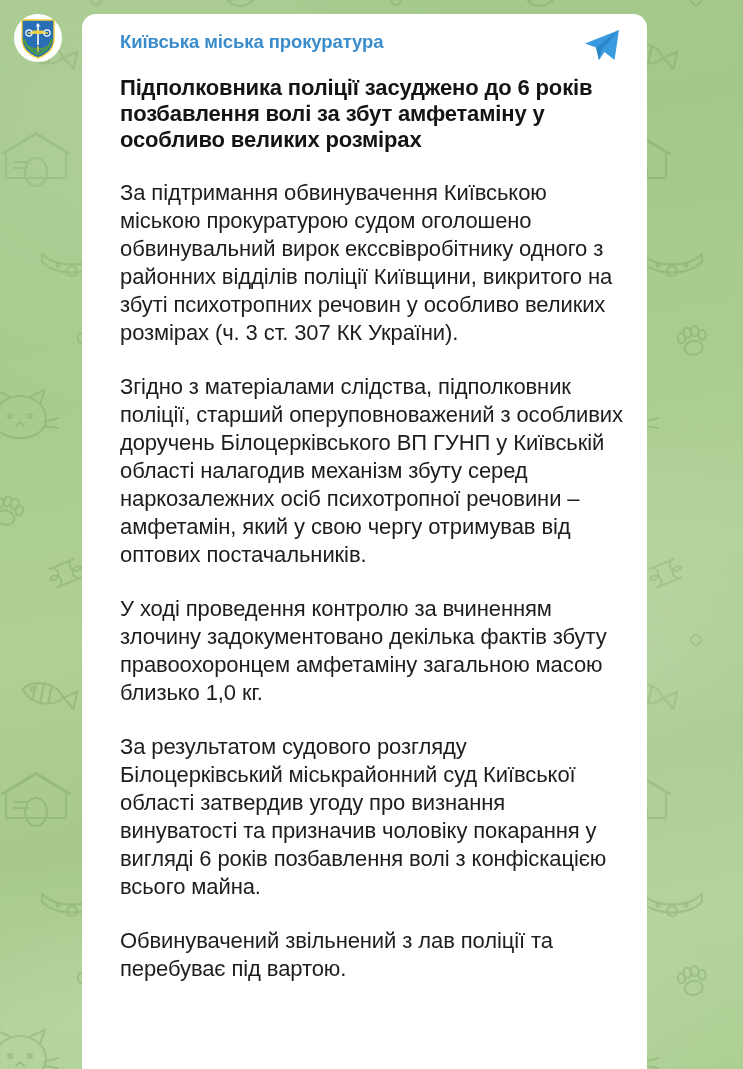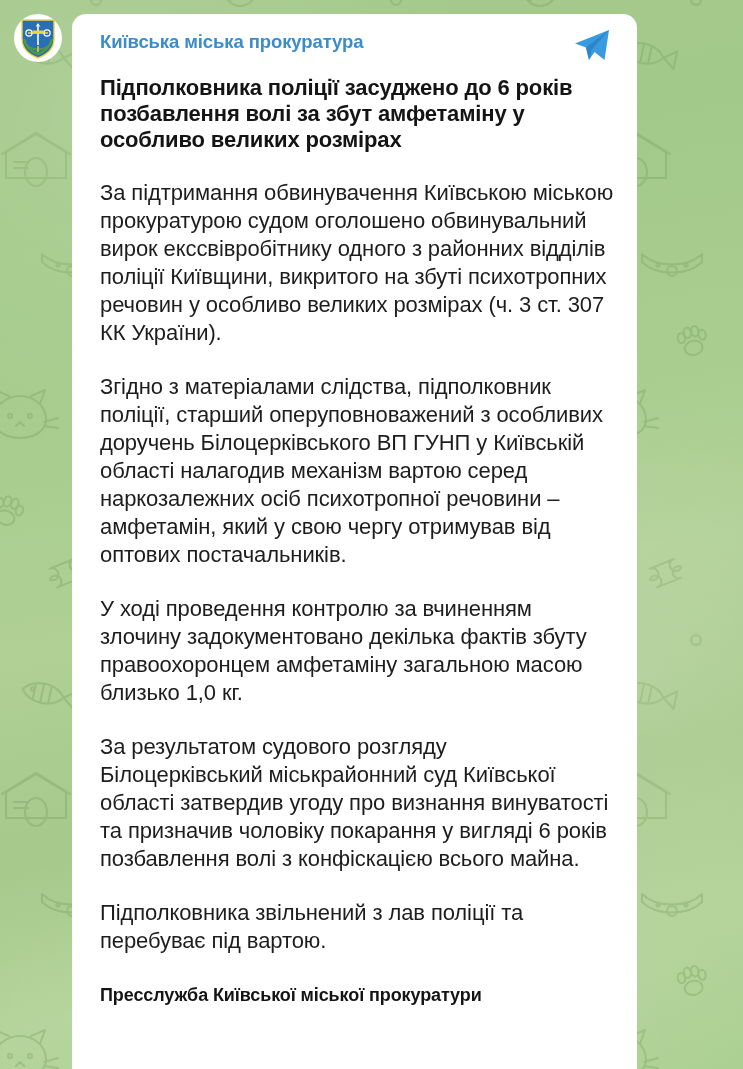--- a/index.html
+++ b/index.html
@@ -74,25 +74,25 @@
     display: flex;
     align-items: center;
     justify-content: center;
     overflow: hidden;
   }
 
   .avatar svg { display: block; }
 
   
   .bubble {
-    margin-left: 10px;
+    margin-left: 20px;
     width: 565px;
     background: #ffffff;
     border-radius: 14px 14px 0 0;
-    padding: 16px 22px 18px 28px;
+    padding: 16px 22px 18px 38px;
     position: relative;
     min-height: 1055px;
   }
 
   .bubble-header {
     display: flex;
     align-items: flex-start;
     justify-content: space-between;
     margin-bottom: 12px;
   }
@@ -288,23 +288,22 @@
         <svg width="38" height="34" viewBox="0 0 38 34" xmlns="http://www.w3.org/2000/svg">
           <path d="M36 1 L2 14.5 L13 18.5 L16 31 L21.5 23 L31.5 31 Z" fill="#3a9ae0"></path>
           <path d="M36 1 L13 18.5 L16 31 L18.5 21 Z" fill="#2b86c8"></path>
         </svg>
       </div>
     </div>
 
     <div class="post-title">Підполковника поліції засуджено до 6 років позбавлення волі за збут амфетаміну у особливо великих розмірах</div>
 
     <div class="paragraph">За підтримання обвинувачення Київською міською прокуратурою судом оголошено обвинувальний вирок екссвівробітнику одного з районних відділів поліції Київщини, викритого на збуті психотропних речовин у особливо великих розмірах (ч. 3 ст. 307 КК України).</div>
-    <div class="paragraph">Згідно з матеріалами слідства, підполковник поліції, старший оперуповноважений з особливих доручень Білоцерківського ВП ГУНП у Київській області налагодив механізм вартою серед наркозалежних осіб психотропної речовини – амфетамін, який у свою чергу отримував від оптових постачальників.</div>
+    <div class="paragraph">Згідно з матеріалами слідства, підполковник поліції, старший оперуповноважений з особливих доручень Білоцерківського ВП ГУНП у Київській області налагодив механізм збуту серед наркозалежних осіб психотропної речовини – амфетамін, який у свою чергу отримував від оптових постачальників.</div>
     <div class="paragraph">У ході проведення контролю за вчиненням злочину задокументовано декілька фактів збуту правоохоронцем амфетаміну загальною масою близько 1,0 кг.</div>
     <div class="paragraph">За результатом судового розгляду Білоцерківський міськрайонний суд Київської області затвердив угоду про визнання винуватості та призначив чоловіку покарання у вигляді 6 років позбавлення волі з конфіскацією всього майна.</div>
-    <div class="paragraph">Підполковника звільнений з лав поліції та перебуває під вартою.</div>
-
-    <div class="signature">Пресслужба Київської міської прокуратури</div>
+    <div class="paragraph">Обвинувачений звільнений з лав поліції та перебуває під вартою.</div>
+
 
     <div class="signature-tail"></div>
 
   </div>
 </div>
 
 </body></html>

